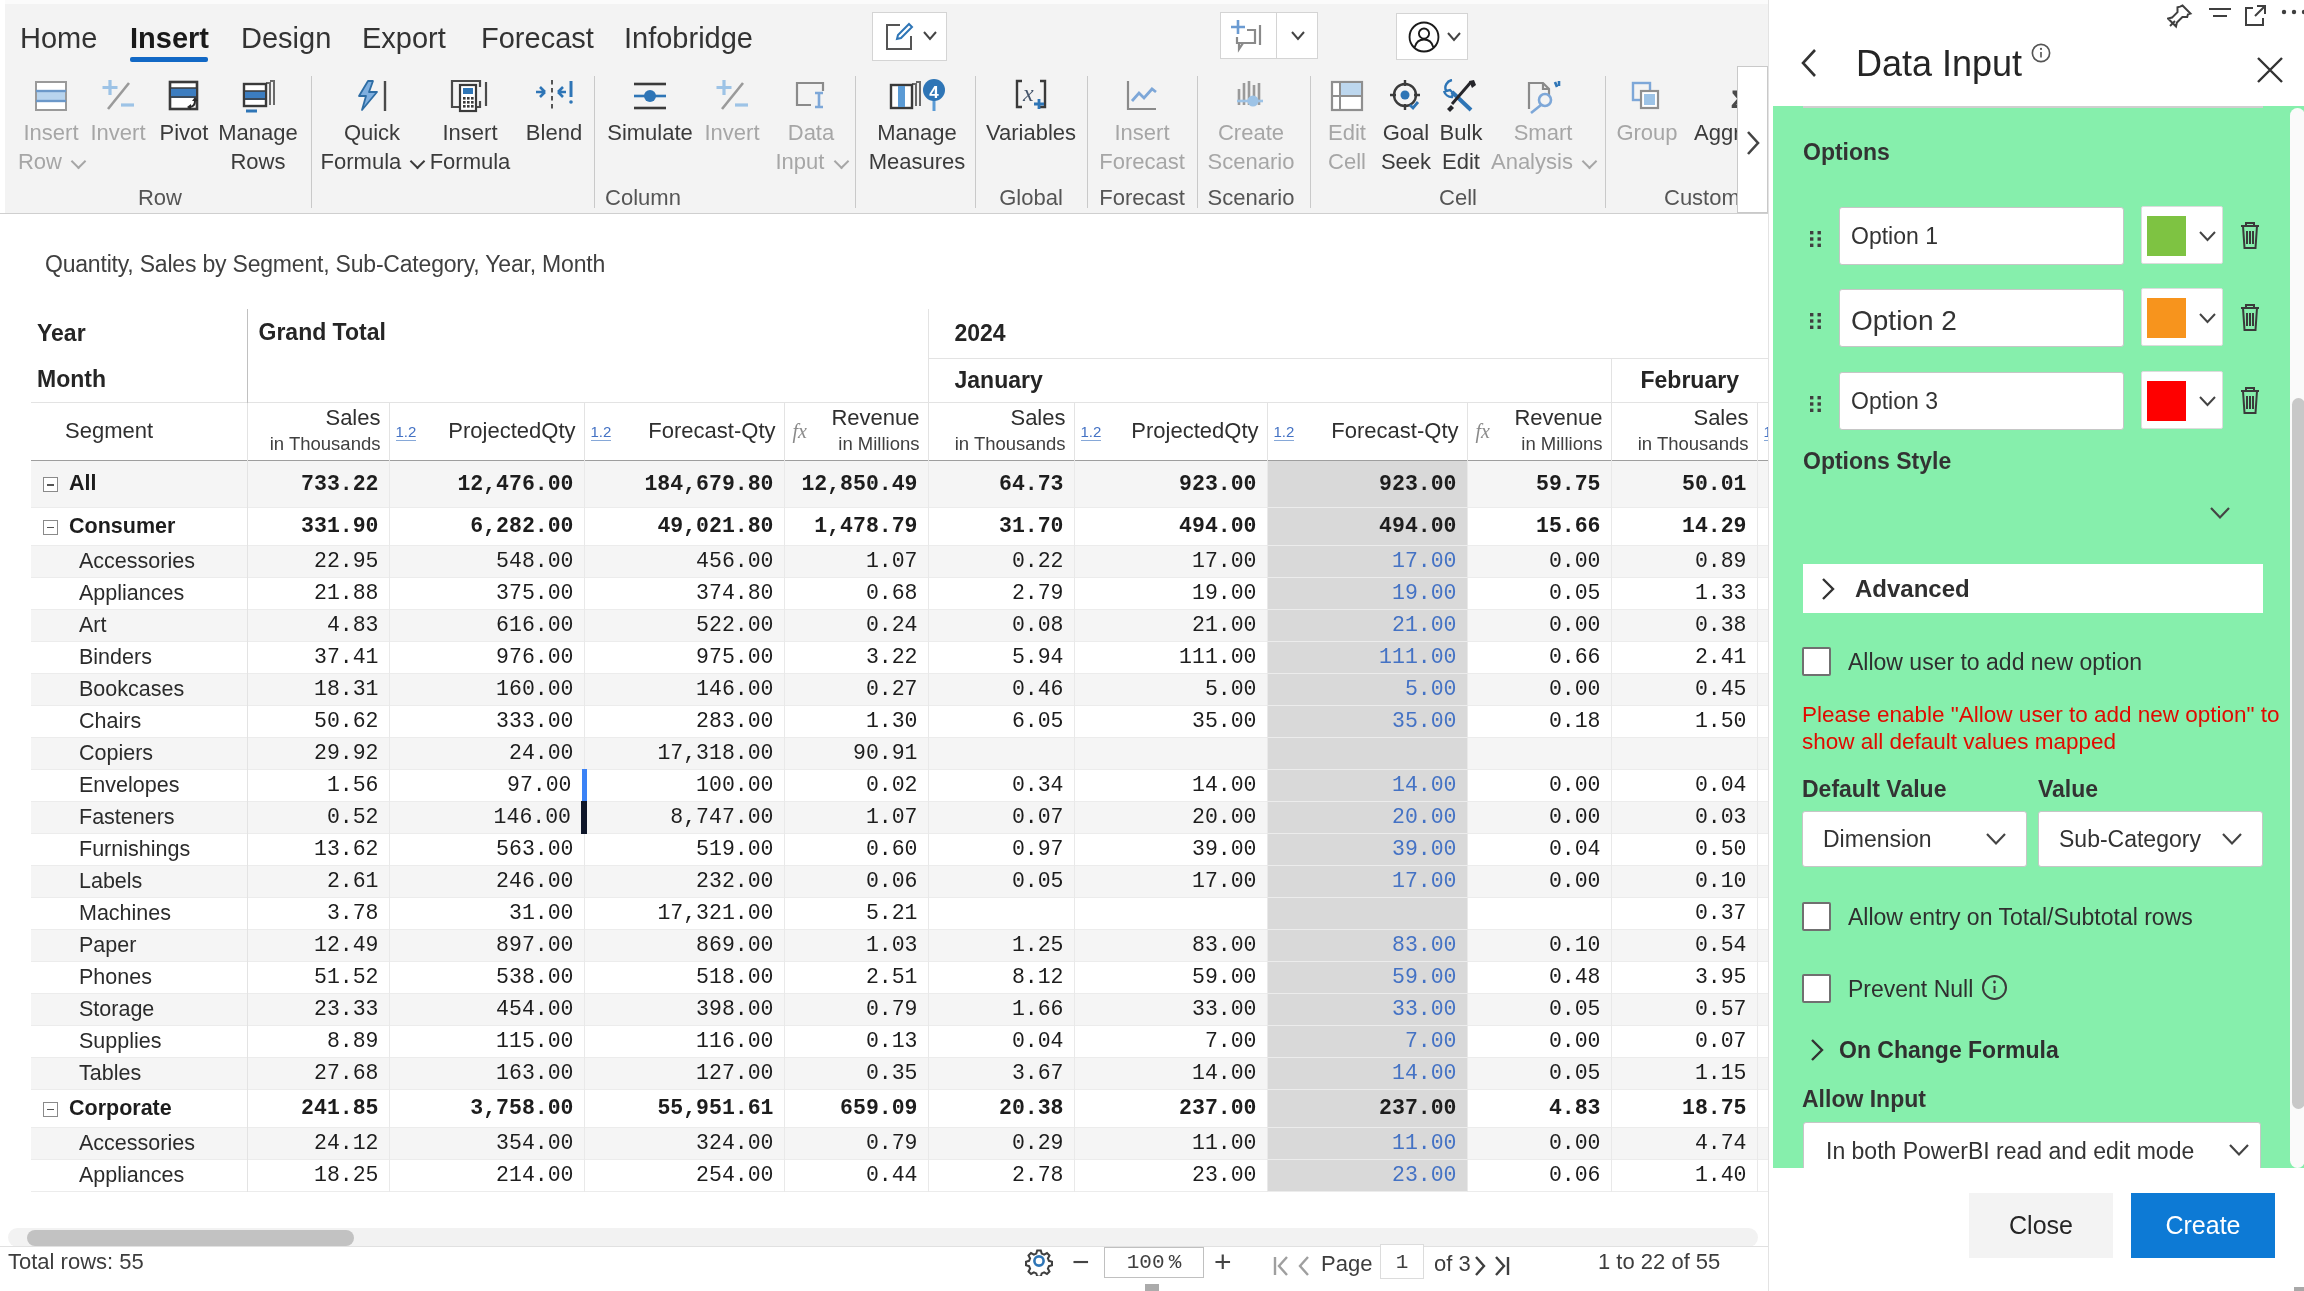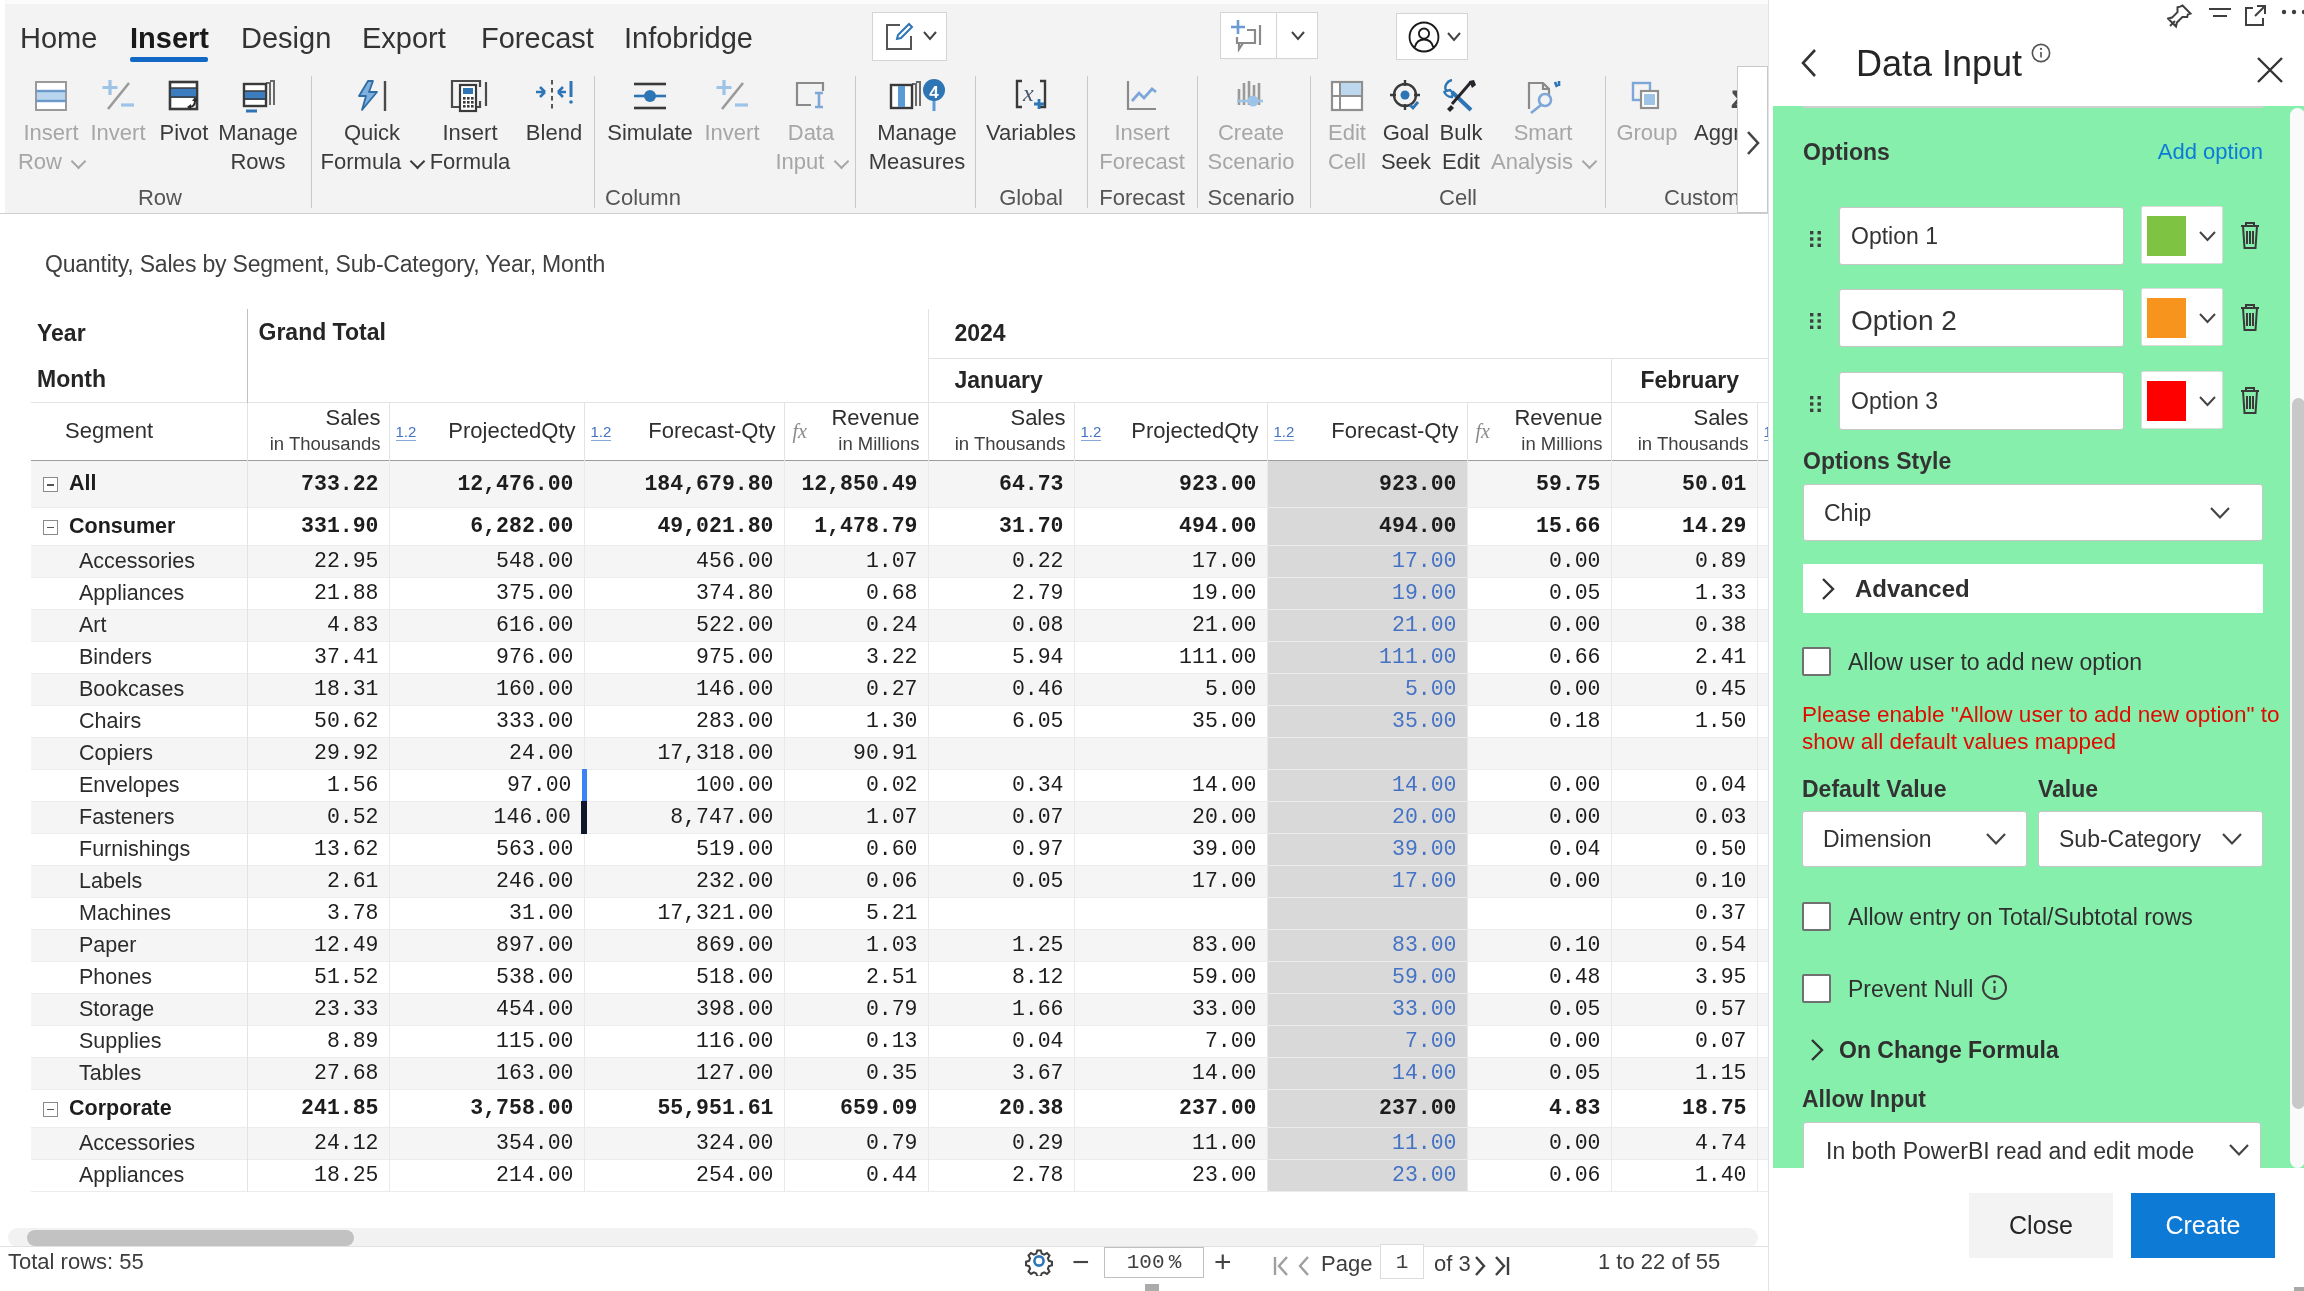--- a/index.html
+++ b/index.html
@@ -799,21 +799,20 @@
         <circle cx="11" cy="6.5" r="1.2" fill="#555"></circle>
       </svg>
       <svg class="abs" style="left:486px;top:55px;" width="30" height="30" viewBox="0 0 30 30">
         <path d="M3 3 L27 27 M27 3 L3 27" stroke="#333" stroke-width="2.4"></path>
       </svg>
       <div id="panel-scroll">
         <div class="abs" style="left:30px;top:0px;width:460px;height:2px;background:#cfcfcf;"></div>
         <div class="abs" style="left:517px;top:2px;width:15px;height:1060px;background:#fafafa;border-radius:8px;"></div>
         <div class="abs" style="left:519px;top:292px;width:13px;height:711px;background:#c8c8c8;border-radius:7px;"></div>
         <div class="plabel" style="left:30px;top:33px;">Options</div>
-        <div class="abs" style="left:0;top:33px;width:490px;text-align:right;font-size:22px;color:#0c7bd8;">Add option</div>
         <svg class="abs" style="left:37px;top:125px;" width="12" height="17" viewBox="0 0 12 17">
           <g fill="#3f3f3f">
             <rect x="0" y="0" width="3.4" height="3.4"></rect>
             <rect x="7.5" y="0" width="3.4" height="3.4"></rect>
             <rect x="0" y="6.3" width="3.4" height="3.4"></rect>
             <rect x="7.5" y="6.3" width="3.4" height="3.4"></rect>
             <rect x="0" y="12.6" width="3.4" height="3.4"></rect>
             <rect x="7.5" y="12.6" width="3.4" height="3.4"></rect>
           </g>
         </svg>
@@ -879,23 +878,20 @@
         <svg class="abs" style="left:466px;top:279px;" width="22" height="30" viewBox="0 0 22 30">
           <g fill="none" stroke="#3a3a3a" stroke-width="2">
             <path d="M2 6 h18 M7 6 v-3 h8 v3"></path>
             <path d="M4 6 l1.5 22 h11 L18 6"></path>
             <line x1="8" y1="11" x2="8" y2="24"></line>
             <line x1="11" y1="11" x2="11" y2="24"></line>
             <line x1="14" y1="11" x2="14" y2="24"></line>
           </g>
         </svg>
         <div class="plabel" style="left:30px;top:342px;">Options Style</div>
-        <div class="psel" style="left:30px;top:378px;width:460px;height:57px;">
-          <span class="ptxt">Chip</span>
-        </div>
         <svg class="abs" style="left:436px;top:400px;" width="22" height="15" viewBox="0 0 22 15">
           <path d="M2 2 l9 9.5 9 -9.5" stroke="#444" stroke-width="2.2" fill="none"></path>
         </svg>
         <div class="pcard" style="left:30px;top:458px;width:460px;height:49px;"></div>
         <svg class="abs" style="left:48px;top:471px;" width="14" height="24" viewBox="0 0 14 24">
           <path d="M2 2 l10 10 -10 10" stroke="#333" stroke-width="2.4" fill="none"></path>
         </svg>
         <div class="abs" style="left:82px;top:469px;font-size:24px;font-weight:700;color:#2f2f2f;">Advanced</div>
         <div class="pcheck" style="left:29px;top:541px;"></div>
         <div class="pchecklab" style="left:75px;top:543px;">Allow user to add new option</div>

